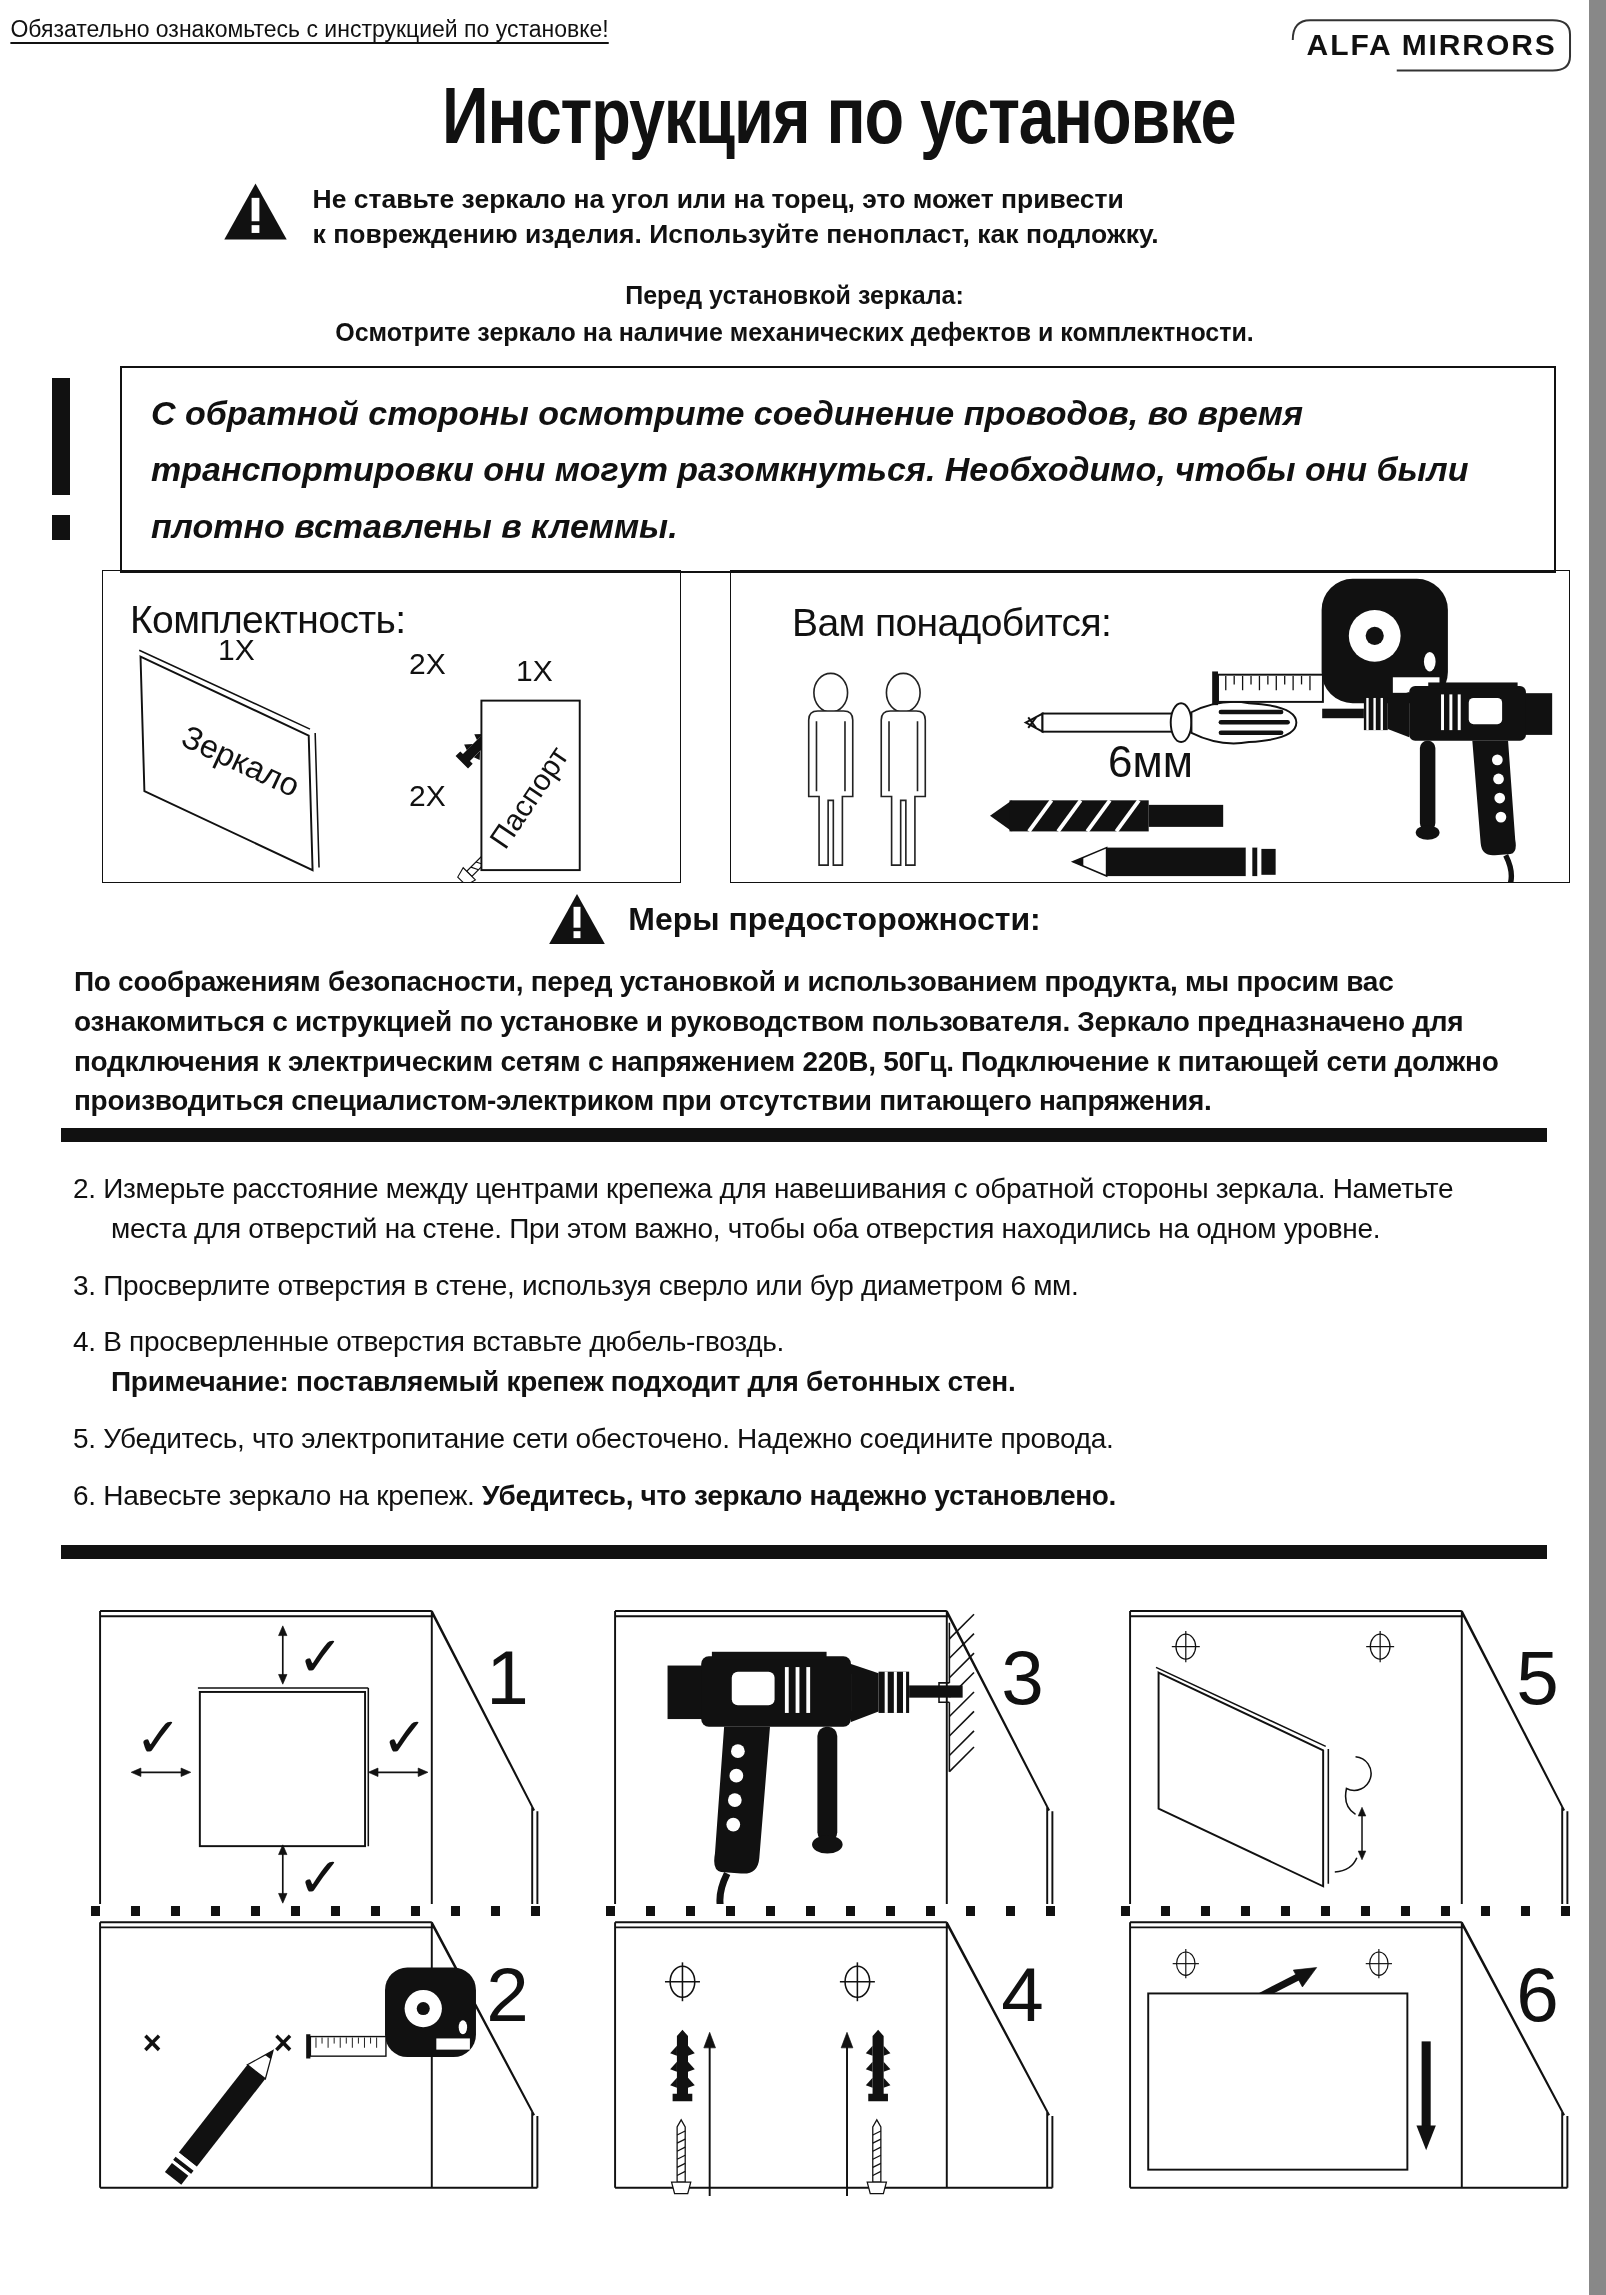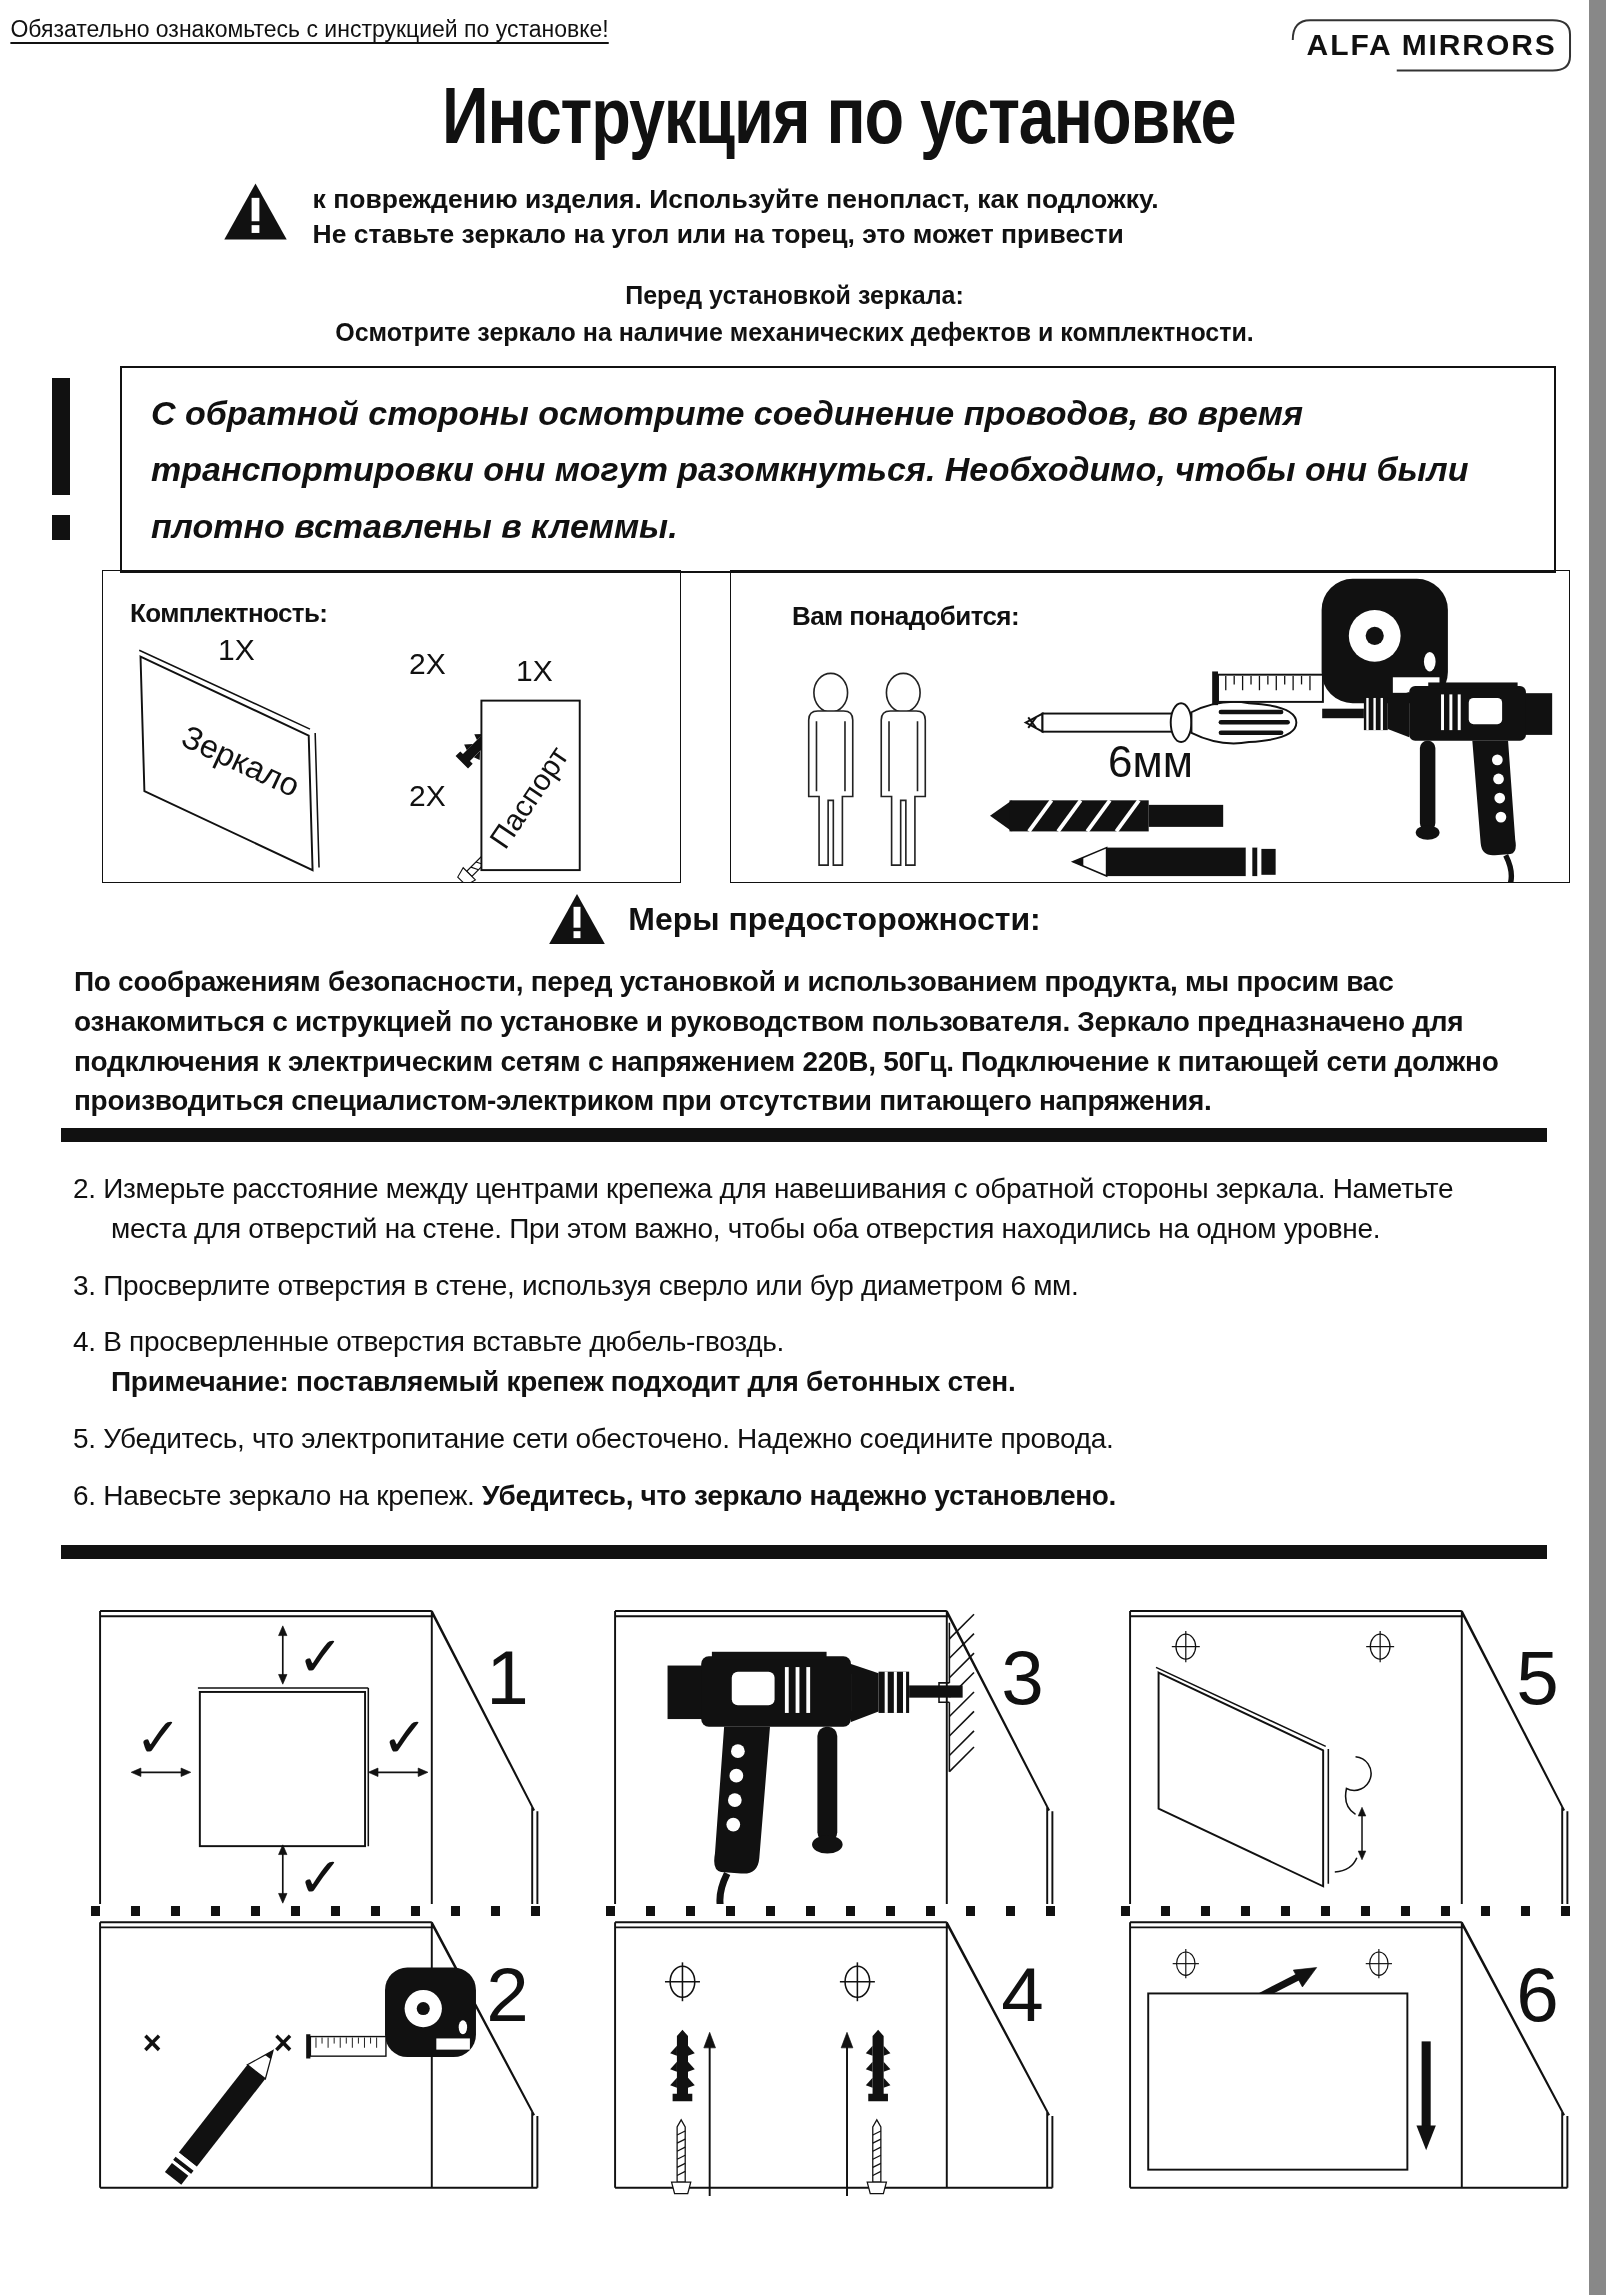--- a/index.html
+++ b/index.html
@@ -20,21 +20,21 @@
   .before-h{left:0;top:281px;width:100%;text-align:center;font-size:25px;font-weight:700;}
   .before-t{left:0;top:318px;width:100%;text-align:center;font-size:25px;font-weight:700;}
   
   .excl-bar{left:52px;top:378px;width:18px;height:117px;background:#111;}
   .excl-dot{left:52px;top:515px;width:18px;height:24.6px;background:#111;}
   .wire-box{left:120px;top:366px;width:1374px;border:2.6px solid #111;padding:17px 29px;
             font-size:34px;font-weight:700;font-style:italic;line-height:1.66;}
   
   .kit-box{left:102px;top:570px;width:577px;height:311px;border:1.9px solid #111;}
   .tools-box{left:730px;top:570px;width:838px;height:311px;border:1.9px solid #111;}
-  .box-title{position:absolute;font-size:26px;font-weight:700;letter-spacing:-0.6px;}
+  .box-title{position:absolute;font-size:39px;font-weight:400;letter-spacing:-0.6px;}
   .kit-box .box-title{left:27px;top:27px;}
   .tools-box .box-title{left:61px;top:30px;}
   .qty{position:absolute;font-size:30px;}
   .mm{position:absolute;left:377px;top:166px;font-size:44px;}
   .boxsvg{position:absolute;left:0;top:0;width:100%;height:100%;}
   
   .prec-head{left:0;top:892px;width:100%;display:flex;justify-content:center;align-items:center;gap:22px;}
   .prec-head .tri{width:58px;height:54px;}
   .prec-title{font-size:32px;font-weight:600;}
   .prec-text{left:74px;top:962px;width:1463px;font-size:28px;font-weight:700;line-height:1.42;letter-spacing:-0.3px;}
@@ -210,22 +210,22 @@
 
   <h1 class="abs title" style="margin:0">
     <span>Инструкция по установке</span>
   </h1>
 
   <div class="abs warn1">
     <svg class="tri" viewBox="0 0 100 90">
         <use href="#warnTri"></use>
       </svg>
     <div class="warn1-text">
+      <div>Не ставьте зеркало на угол или на торец, это может привести</div>
       <div>к повреждению изделия. Используйте пенопласт, как подложку.</div>
-      <div>Не ставьте зеркало на угол или на торец, это может привести</div>
     </div>
   </div>
 
   <div class="abs before-h">Перед установкой зеркала:</div>
   <div class="abs before-t">Осмотрите зеркало на наличие механических дефектов и комплектности.</div>
 
   <div class="abs excl-bar"></div>
   <div class="abs excl-dot"></div>
 
   <div class="abs wire-box">С обратной стороны осмотрите соединение проводов, во время транспортировки они могут разомкнуться. Необходимо, чтобы они были плотно вставлены в клеммы.</div>

